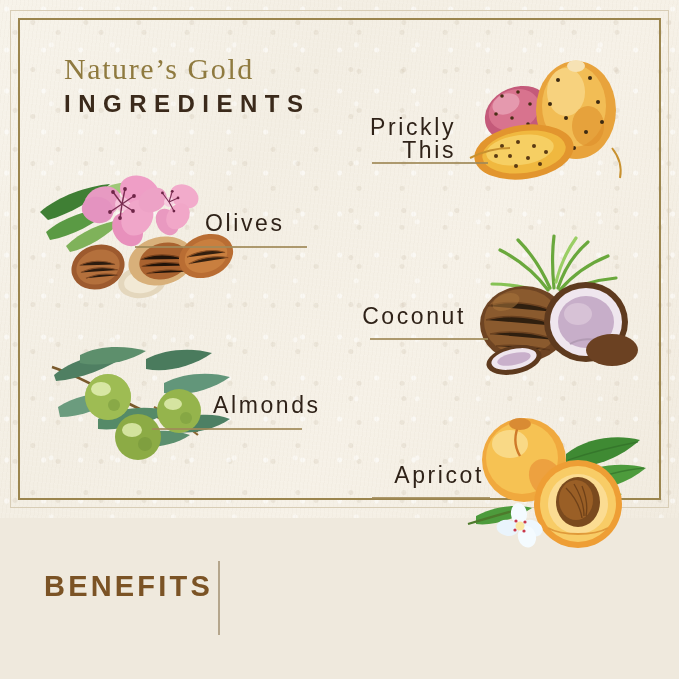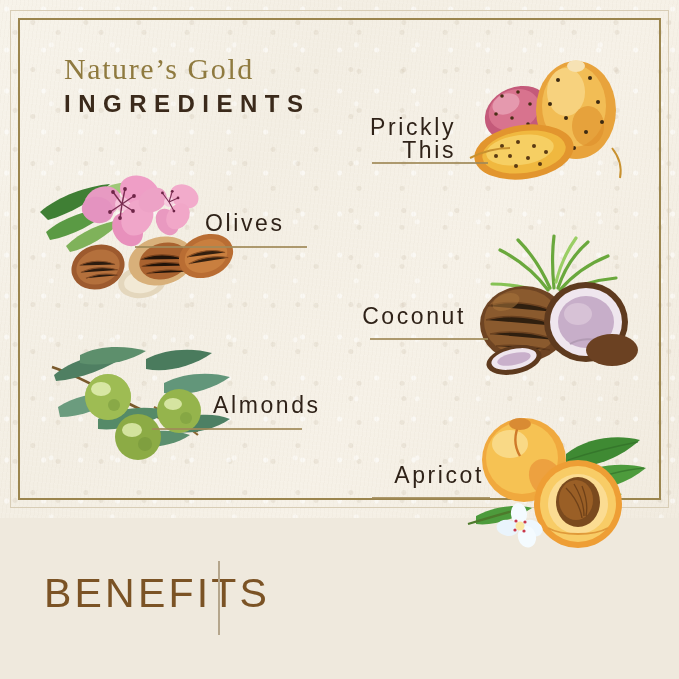--- a/index.html
+++ b/index.html
@@ -44,21 +44,21 @@
   .label .txt{
     font-size:23px;font-weight:normal;color:#2f2218;letter-spacing:2.6px;
     line-height:23px;display:block;
   }
   .label.right{text-align:right;}
   .rule{position:absolute;height:2px;background:#a08a58;opacity:.85;}
 
   
   .benefits-word{
     position:absolute;left:44px;top:570px;
-    font-size:41px;font-weight:normal;color:#7b5325;letter-spacing:3.2px;
+    font-size:29px;font-weight:bold;color:#7b5325;letter-spacing:3.2px;
   }
   .benefits-div{position:absolute;left:218px;top:561px;width:2px;height:74px;background:#b5a68c;}
   .benefits-text{
     position:absolute;left:232px;top:565px;width:400px;
     font-size:15.5px;color:#4a3a2c;line-height:22.6px;letter-spacing:.15px;
   }
 
   
   .art{position:absolute;}
   .art svg{display:block;overflow:visible;}

